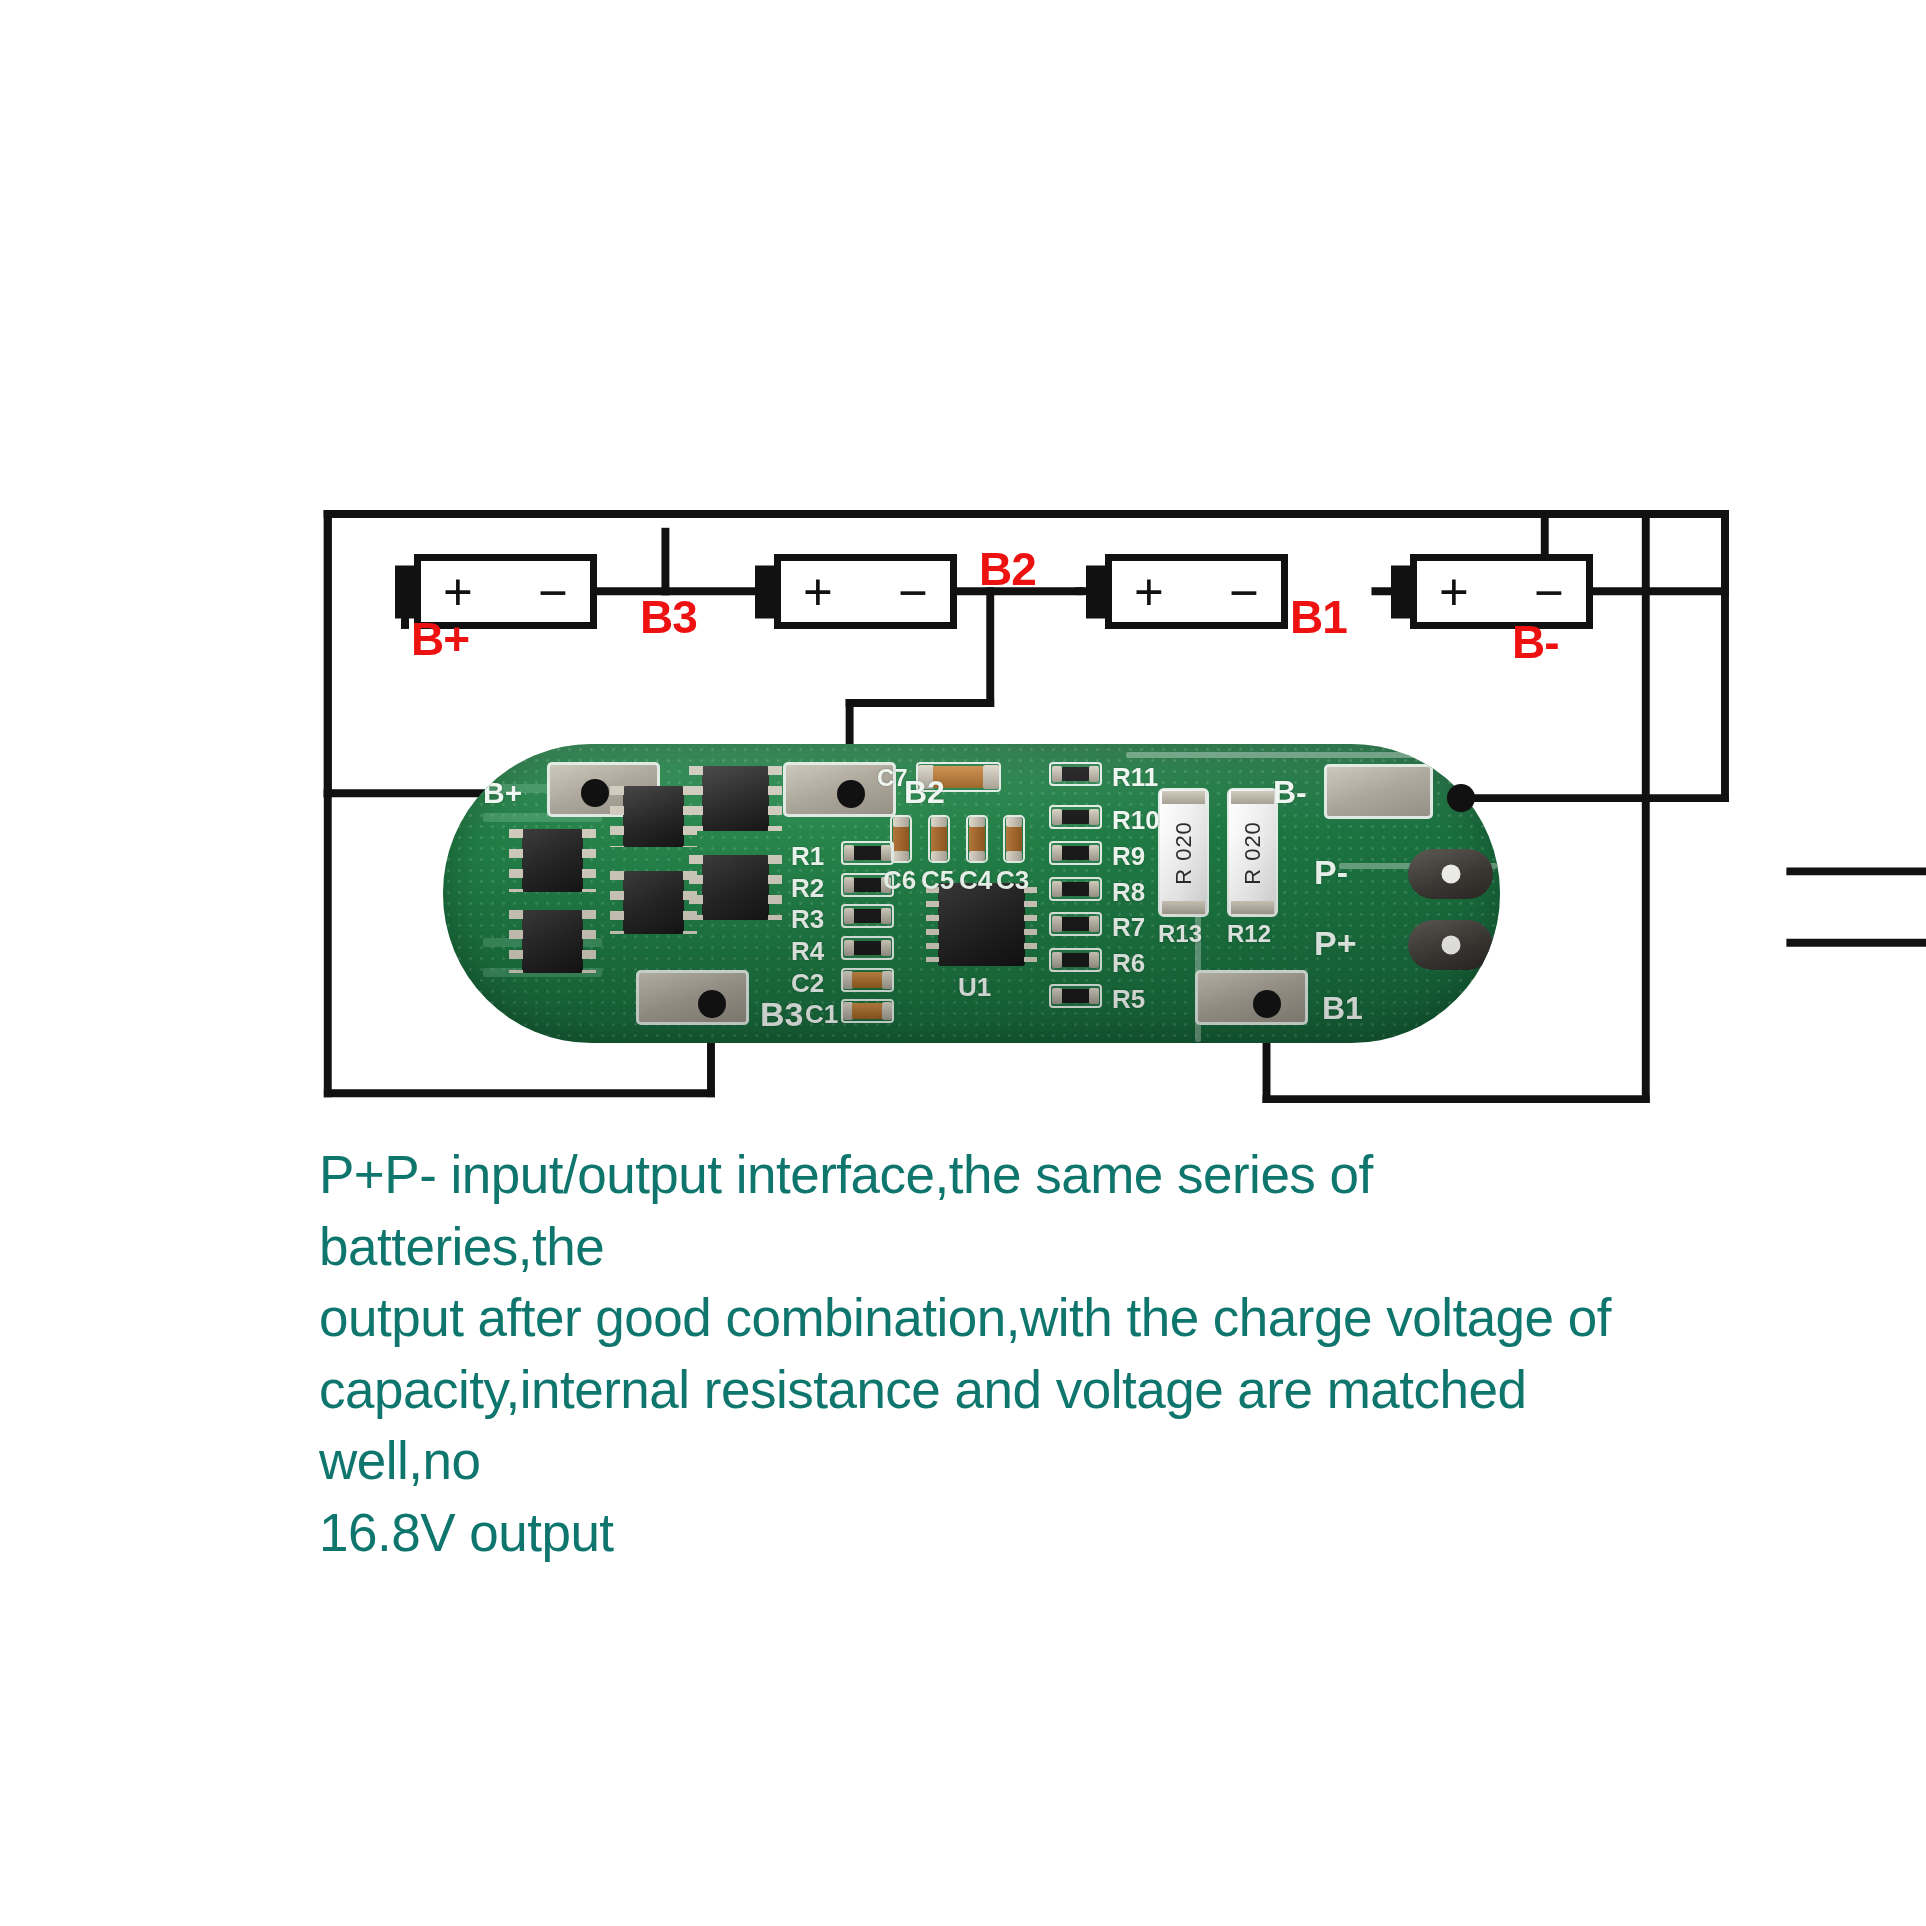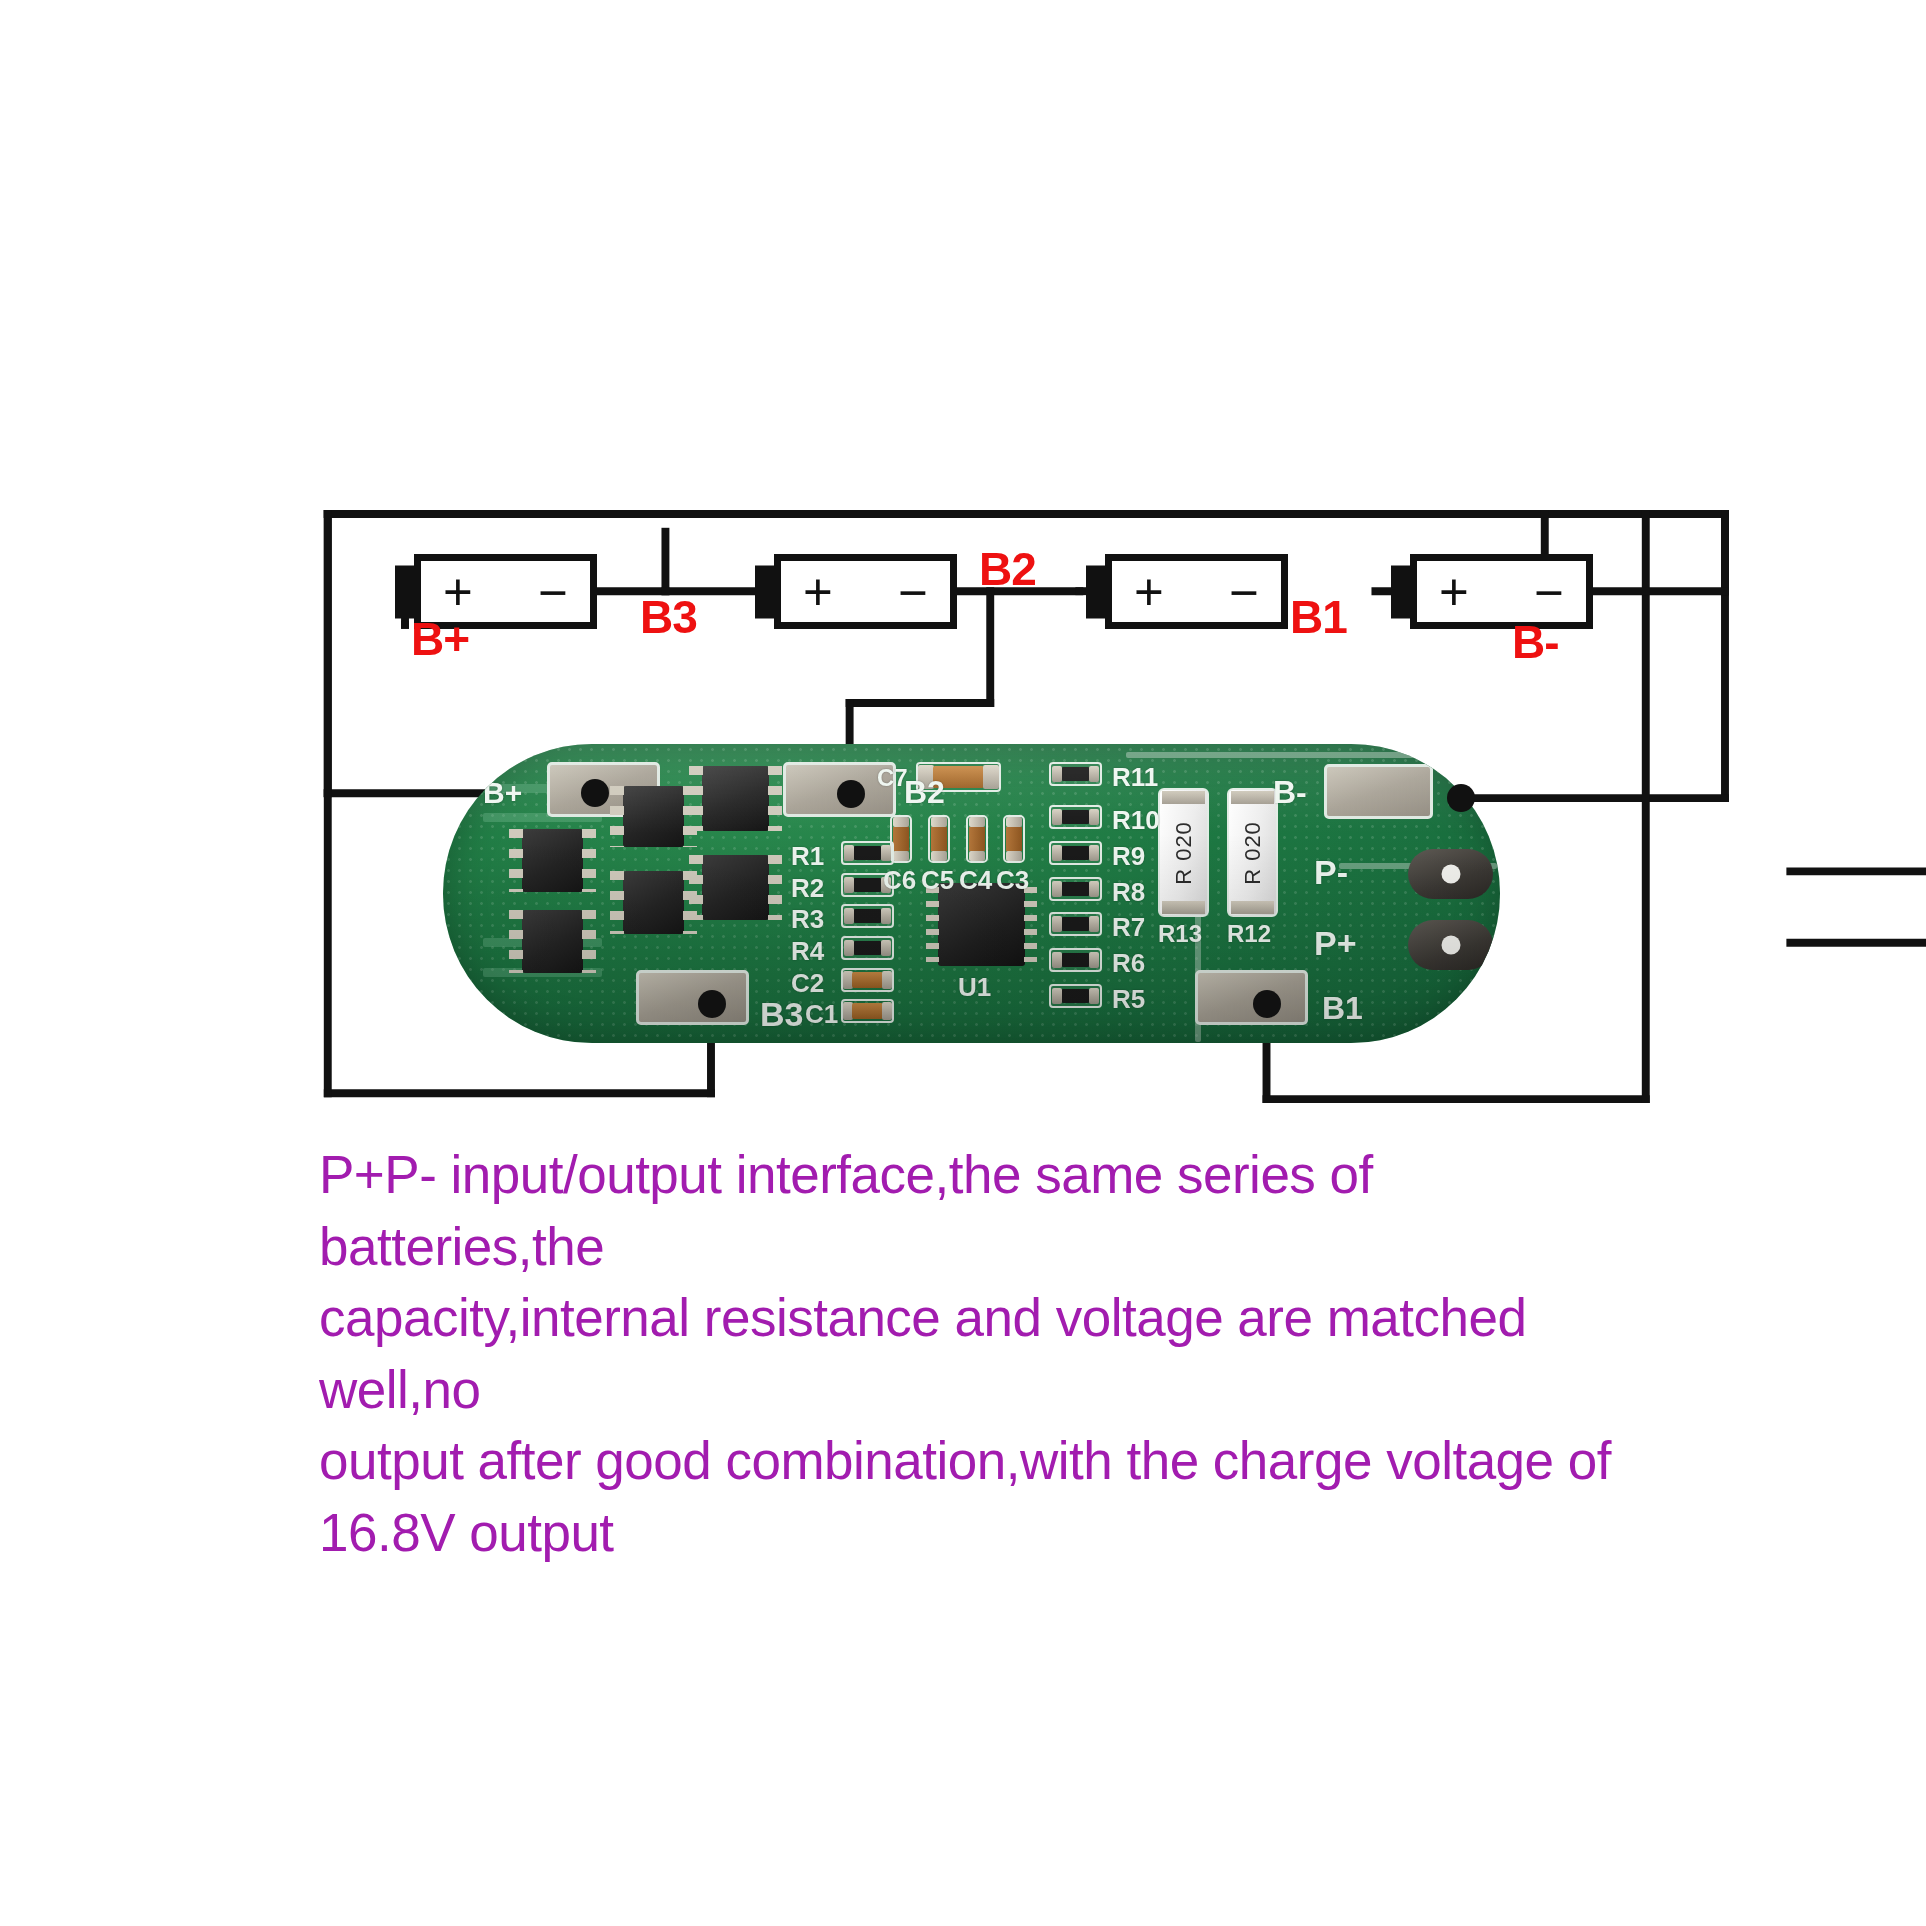--- a/index.html
+++ b/index.html
@@ -274,21 +274,21 @@
     border-radius: 50%;
     background: #111111;
   }
 
   
   #caption {
     position: absolute;
     left: 319px;
     top: 1139px;
     width: 1327px;
-    color: #a21caf;
+    color: #0f766e;
     font-family: "Liberation Sans", sans-serif;
     font-size: 53px;
     line-height: 1.35;
     letter-spacing: -0.5px;
   }
 </style>
 </head>
 <body>
 
 <div id="stage">
@@ -566,19 +566,19 @@
   </div>
 
   <div class="jdot" style="left:581px; top:779px;"></div>
   <div class="jdot" style="left:837px; top:780px;"></div>
   <div class="jdot" style="left:698px; top:990px;"></div>
   <div class="jdot" style="left:1253px; top:990px;"></div>
   <div class="jdot" style="left:1447px; top:784px;"></div>
 
   <div id="caption">
     <div>P+P- input/output interface,the same series of batteries,the</div>
+    <div>output after good combination,with the charge voltage of</div>
     <div>capacity,internal resistance and voltage are matched well,no</div>
-    <div>output after good combination,with the charge voltage of</div>
     <div>16.8V output</div>
   </div>
 
 </div>
 
 
 </body></html>

